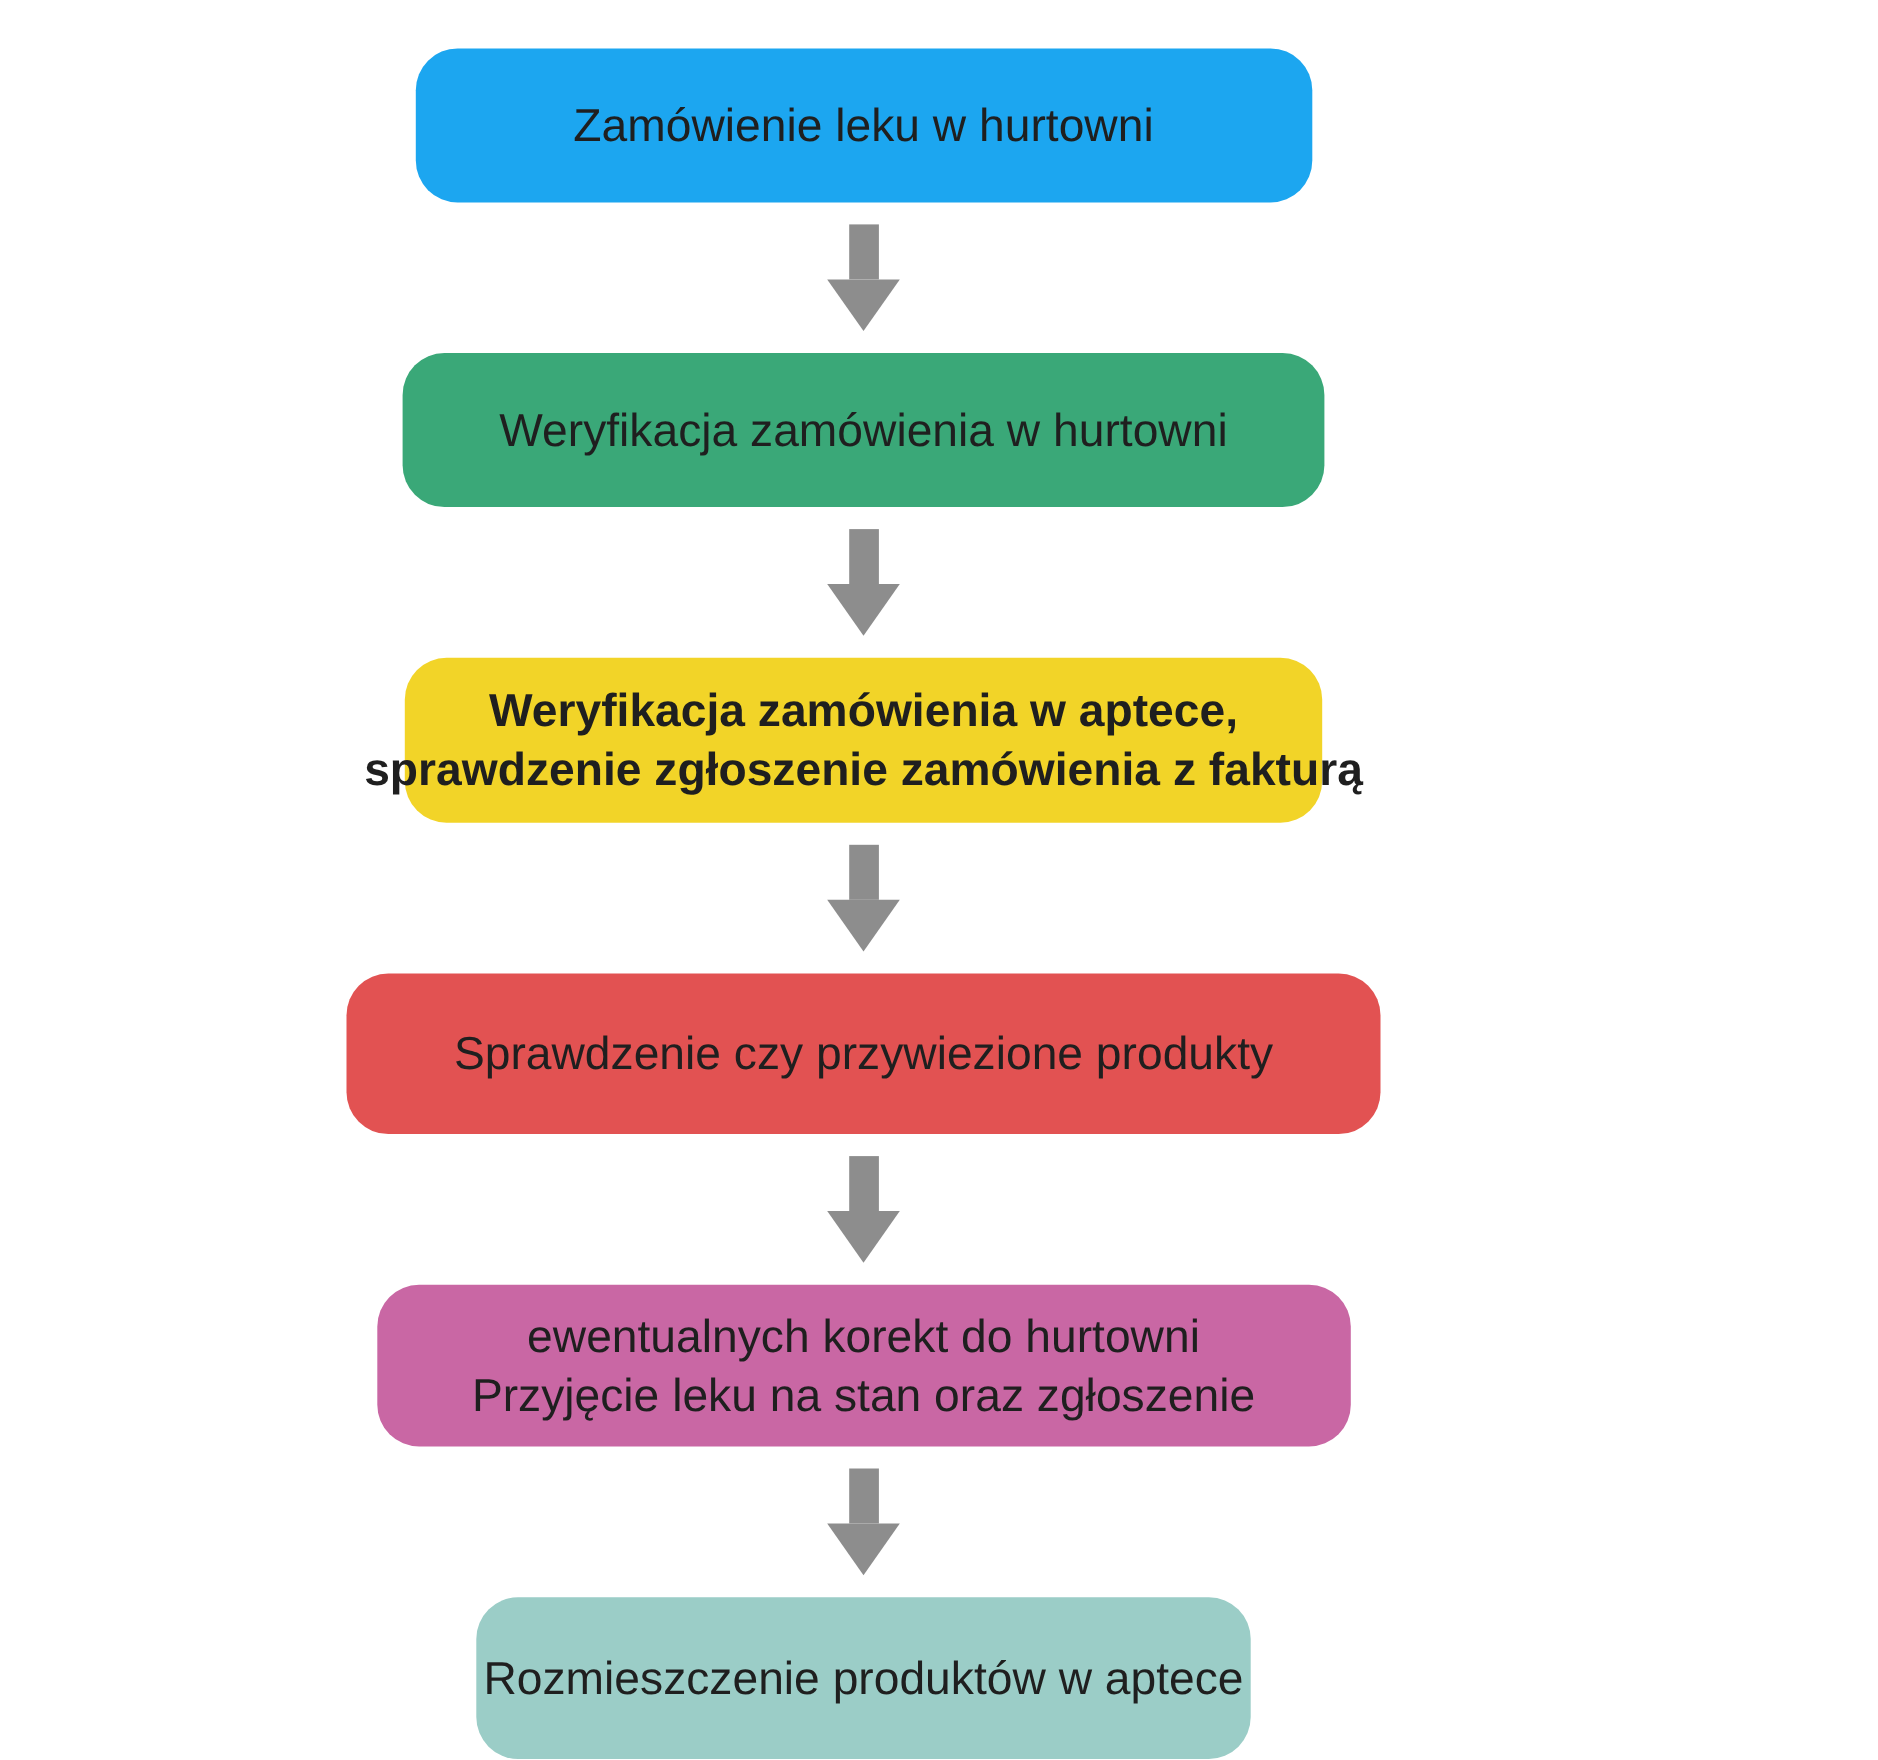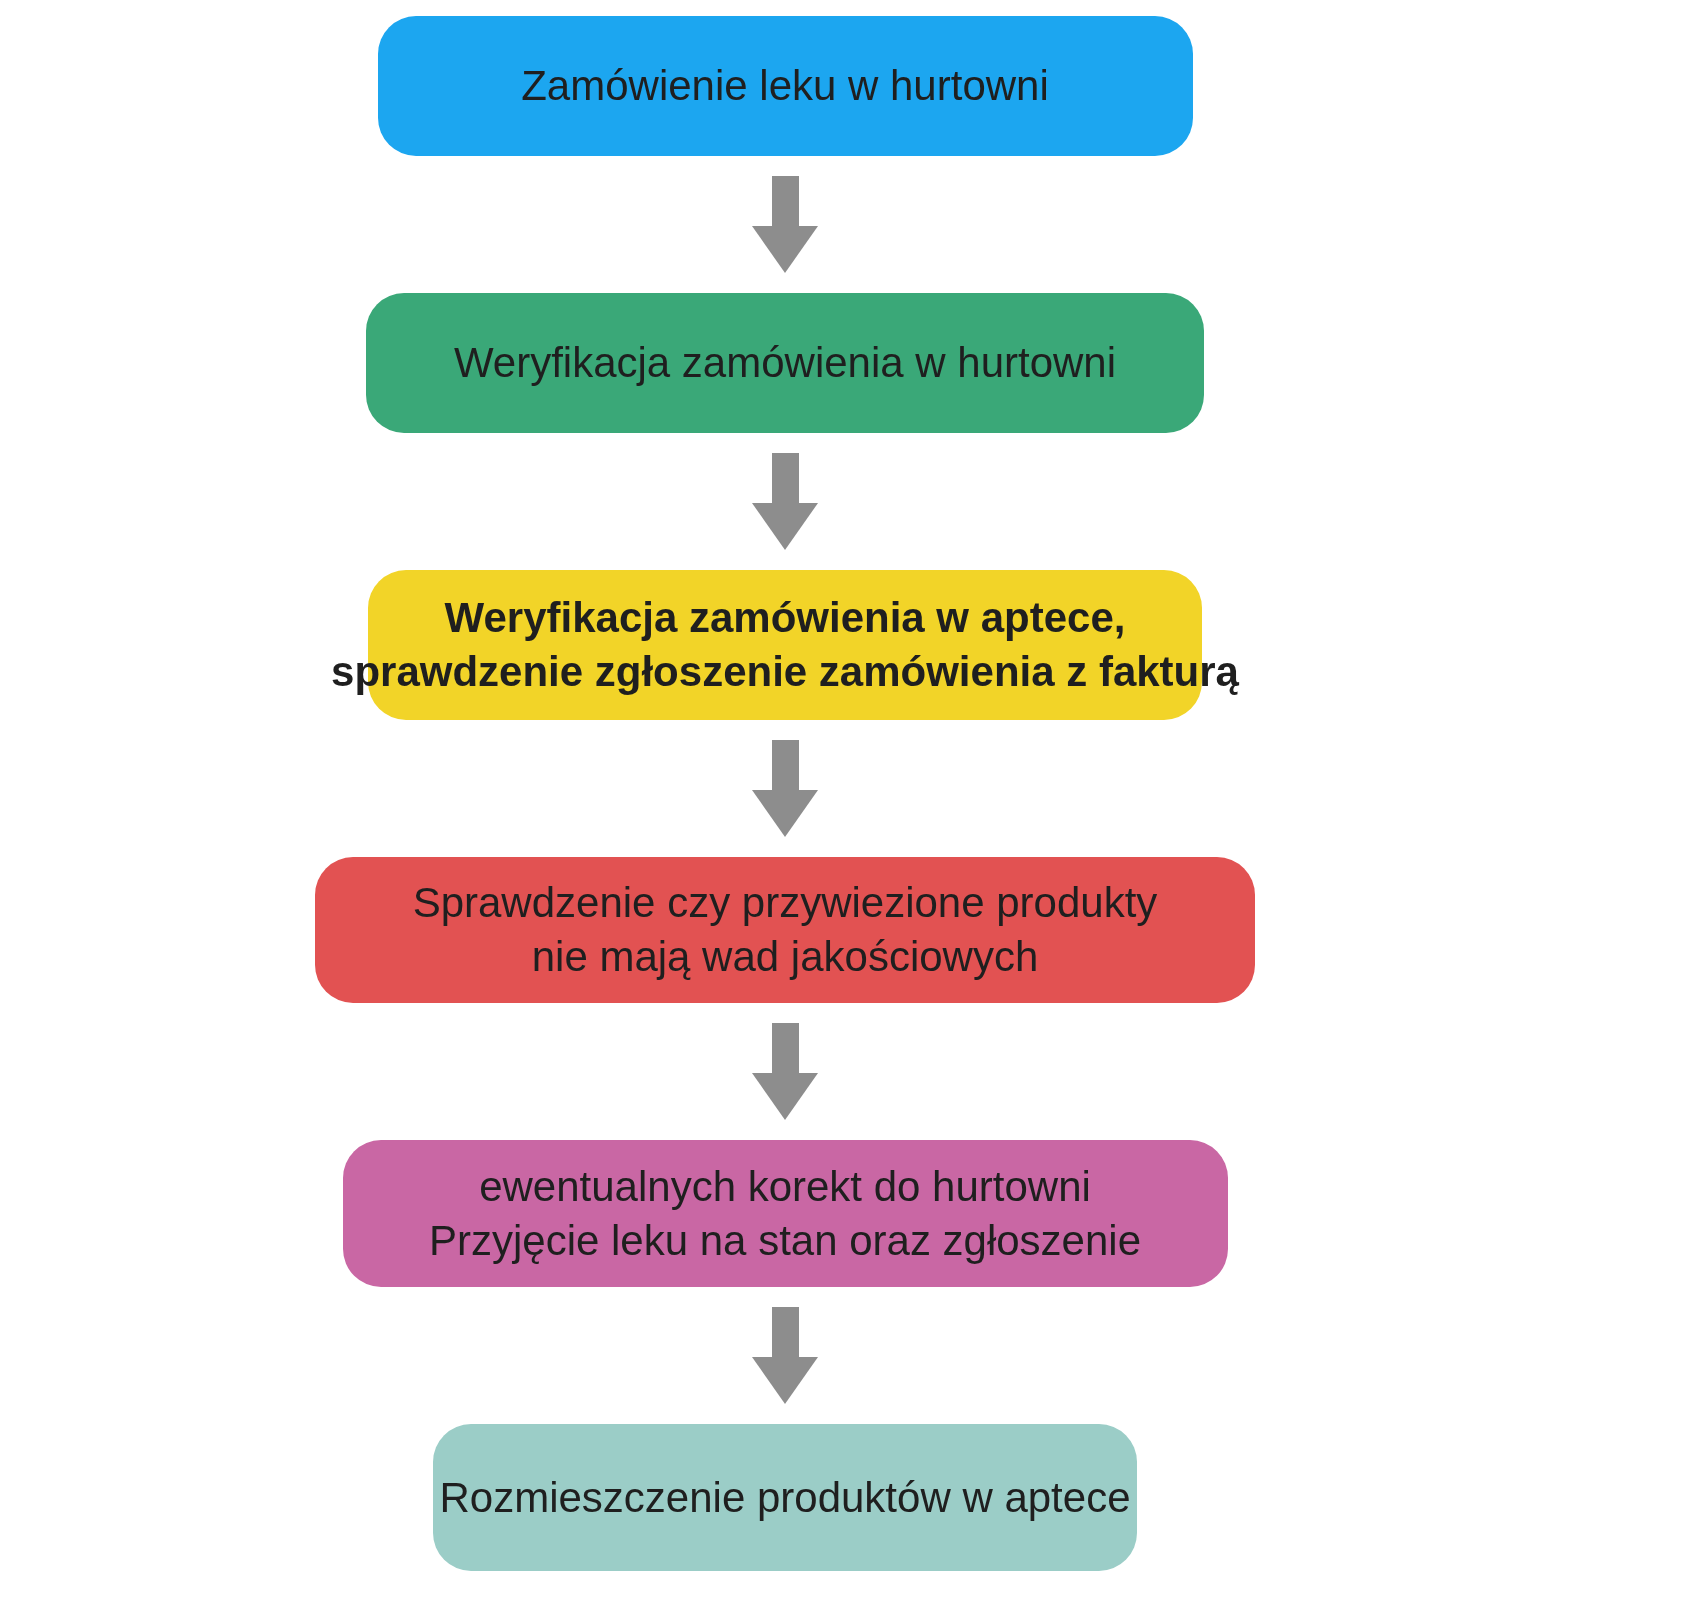--- a/index.html
+++ b/index.html
@@ -11,21 +11,21 @@
     height: 1600px;
     background: #ffffff;
     font-family: "Liberation Sans", "DejaVu Sans", sans-serif;
     overflow: hidden;
   }
   .flow-column {
     width: 1570px;
     display: flex;
     flex-direction: column;
     align-items: center;
-    padding-top: 16px;
+    padding-top: 44px;
   }
   .step {
     display: flex;
     flex-direction: column;
     align-items: center;
     justify-content: center;
     border-radius: 38px;
     color: var(--text, #1f1f1f);
     font-size: 42px;
     line-height: 54px;
@@ -92,21 +92,20 @@
     <span class="line">sprawdzenie zgłoszenie zamówienia z fakturą</span>
   </div>
 
   <div class="arrow">
     <div class="arrow-shaft"></div>
     <div class="arrow-head"></div>
   </div>
 
   <div class="step s4" style="background: rgb(226, 82, 82);">
     <span class="line">Sprawdzenie czy przywiezione produkty</span>
-    <span class="line">nie mają wad jakościowych</span>
   </div>
 
   <div class="arrow">
     <div class="arrow-shaft"></div>
     <div class="arrow-head"></div>
   </div>
 
   <div class="step s5" style="background: rgb(201, 103, 164);">
     <span class="line">ewentualnych korekt do hurtowni</span>
     <span class="line">Przyjęcie leku na stan oraz zgłoszenie</span>

